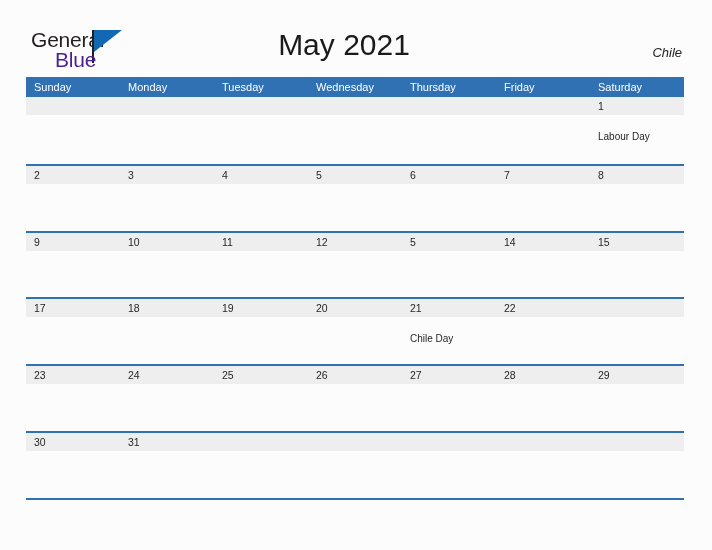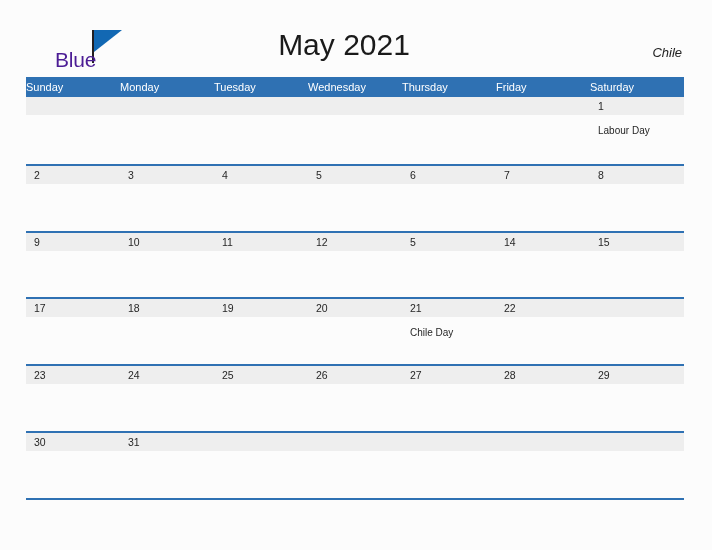--- a/index.html
+++ b/index.html
@@ -102,21 +102,21 @@
   .weekday-row {
     display: flex;
     width: 658px;
     height: 20px;
     background: #2f71b3;
   }
   .weekday-cell {
     width: 94px;
     height: 20px;
     box-sizing: border-box;
-    padding-left: 0;
+    padding-left: 8px;
     color: #ffffff;
     font-size: 11px;
     line-height: 20px;
     white-space: nowrap;
     overflow: hidden;
   }
 
   .week-row {
     position: relative;
     width: 658px;
@@ -152,21 +152,21 @@
     position: relative;
     z-index: 2;
     font-size: 10.5px;
     line-height: 18px;
     color: #262626;
     height: 18px;
   }
   .day-events {
     position: relative;
     z-index: 2;
-    padding-top: 10px;
+    padding-top: 16px;
   }
   .event {
     font-size: 10px;
     line-height: 12px;
     color: #262626;
     white-space: nowrap;
   }
   .bottom-rule {
     position: absolute;
     left: 26px;
@@ -174,20 +174,21 @@
     height: 2px;
     background: #2f71b3;
   }
 </style>
 </head>
 <body>
 
 <div class="page-header">
 
   <div class="logo">
+    <span class="logo-general">General</span>
     <span class="logo-flagpole"></span>
     <span class="logo-flag"></span>
     <span class="logo-blue">Blue</span>
   </div>
 
   <div class="title">May 2021</div>
 
   <div class="country">Chile</div>
 
 </div>

